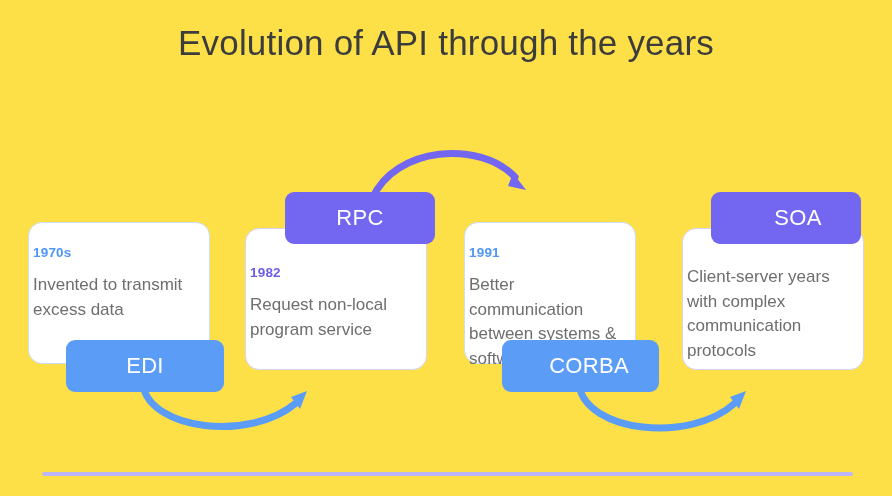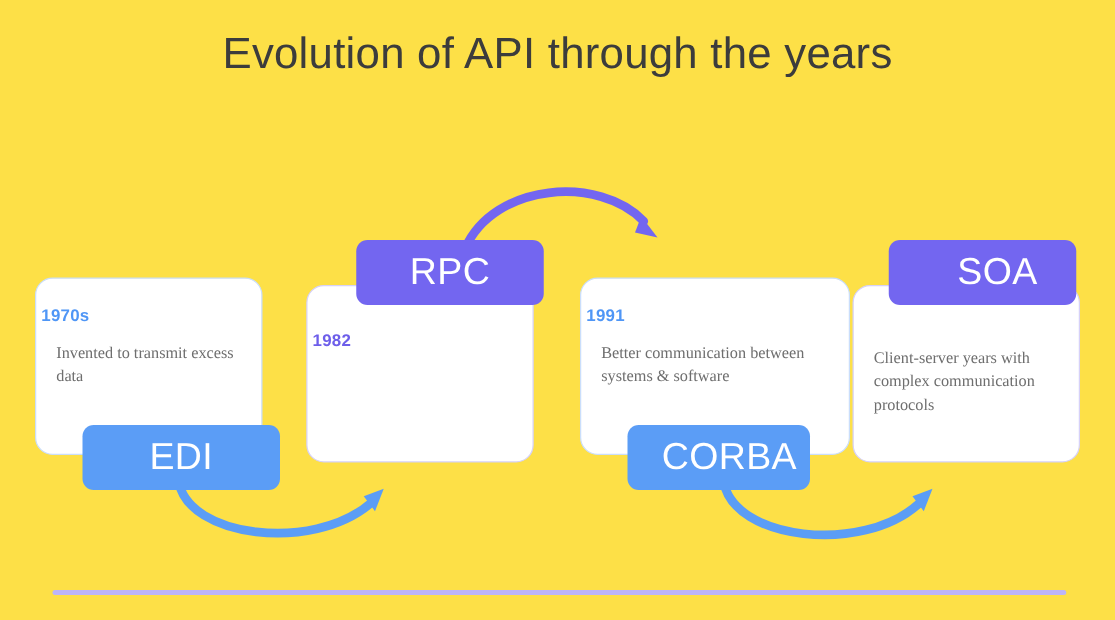--- a/index.html
+++ b/index.html
@@ -78,37 +78,36 @@
     font-weight: bold;
     color: #4f96f6;
     margin: 0 0 13px 0;
     letter-spacing: 0.2px;
   }
   .card.purple .card-year {
     color: #6d5eea;
   }
 
   .card-desc {
-    font-size: 13px;
+    font-size: 17px;
     color: #6e6e6e;
     line-height: 1.45;
-    margin: 12px;
-    font-family: Liberation Serif, serif;
+    margin: 0;
   }
 
   
   .chip {
     position: absolute;
     box-sizing: border-box;
     display: flex;
     align-items: center;
     justify-content: center;
     border-radius: 9px;
     color: #ffffff;
-    font-size: 30px;
+    font-size: 22px;
     font-weight: 400;
     letter-spacing: 0.3px;
     background: #5b9df6;
   }
   .chip.purple {
     background: #7366f0;
   }
 
   
   .divider {
@@ -154,33 +153,34 @@
         <div class="card-desc">Invented to transmit excess data</div>
       </div>
     </div>
     <div class="chip" style="left:66px; top:340px; width:158px; height:52px;">
       <span>EDI</span>
     </div>
 
     <div class="card purple" style="left:245px; top:228px; width:182px; height:142px;">
       <div class="card-inner" style="top:36px;">
         <div class="card-year">1982</div>
+        <div class="card-desc">Request non-local program service</div>
       </div>
     </div>
     <div class="chip purple" style="left:285px; top:192px; width:150px; height:52px;">
       <span>RPC</span>
     </div>
 
-    <div class="card" style="left:464px; top:222px; width:216px; height:142px;padding-left:48px;">
+    <div class="card" style="left:464px; top:222px; width:172px; height:142px;padding-left:48px;">
       <div class="card-inner" style="top:22px;">
         <div class="card-year">1991</div>
         <div class="card-desc">Better communication between systems &amp; software</div>
       </div>
     </div>
-    <div class="chip" style="left:502px; top:340px; width:146px; height:52px;padding-left:17px;">
+    <div class="chip" style="left:502px; top:340px; width:157px; height:52px;padding-left:17px;">
       <span>CORBA</span>
     </div>
 
     <div class="card purple" style="left:682px; top:228px; width:182px; height:142px;">
       <div class="card-inner" style="top:36px;">
         <div class="card-desc">Client-server years with complex communication protocols</div>
       </div>
     </div>
     <div class="chip purple" style="left:711px; top:192px; width:150px; height:52px;padding-left:24px;">
       <span>SOA</span>

